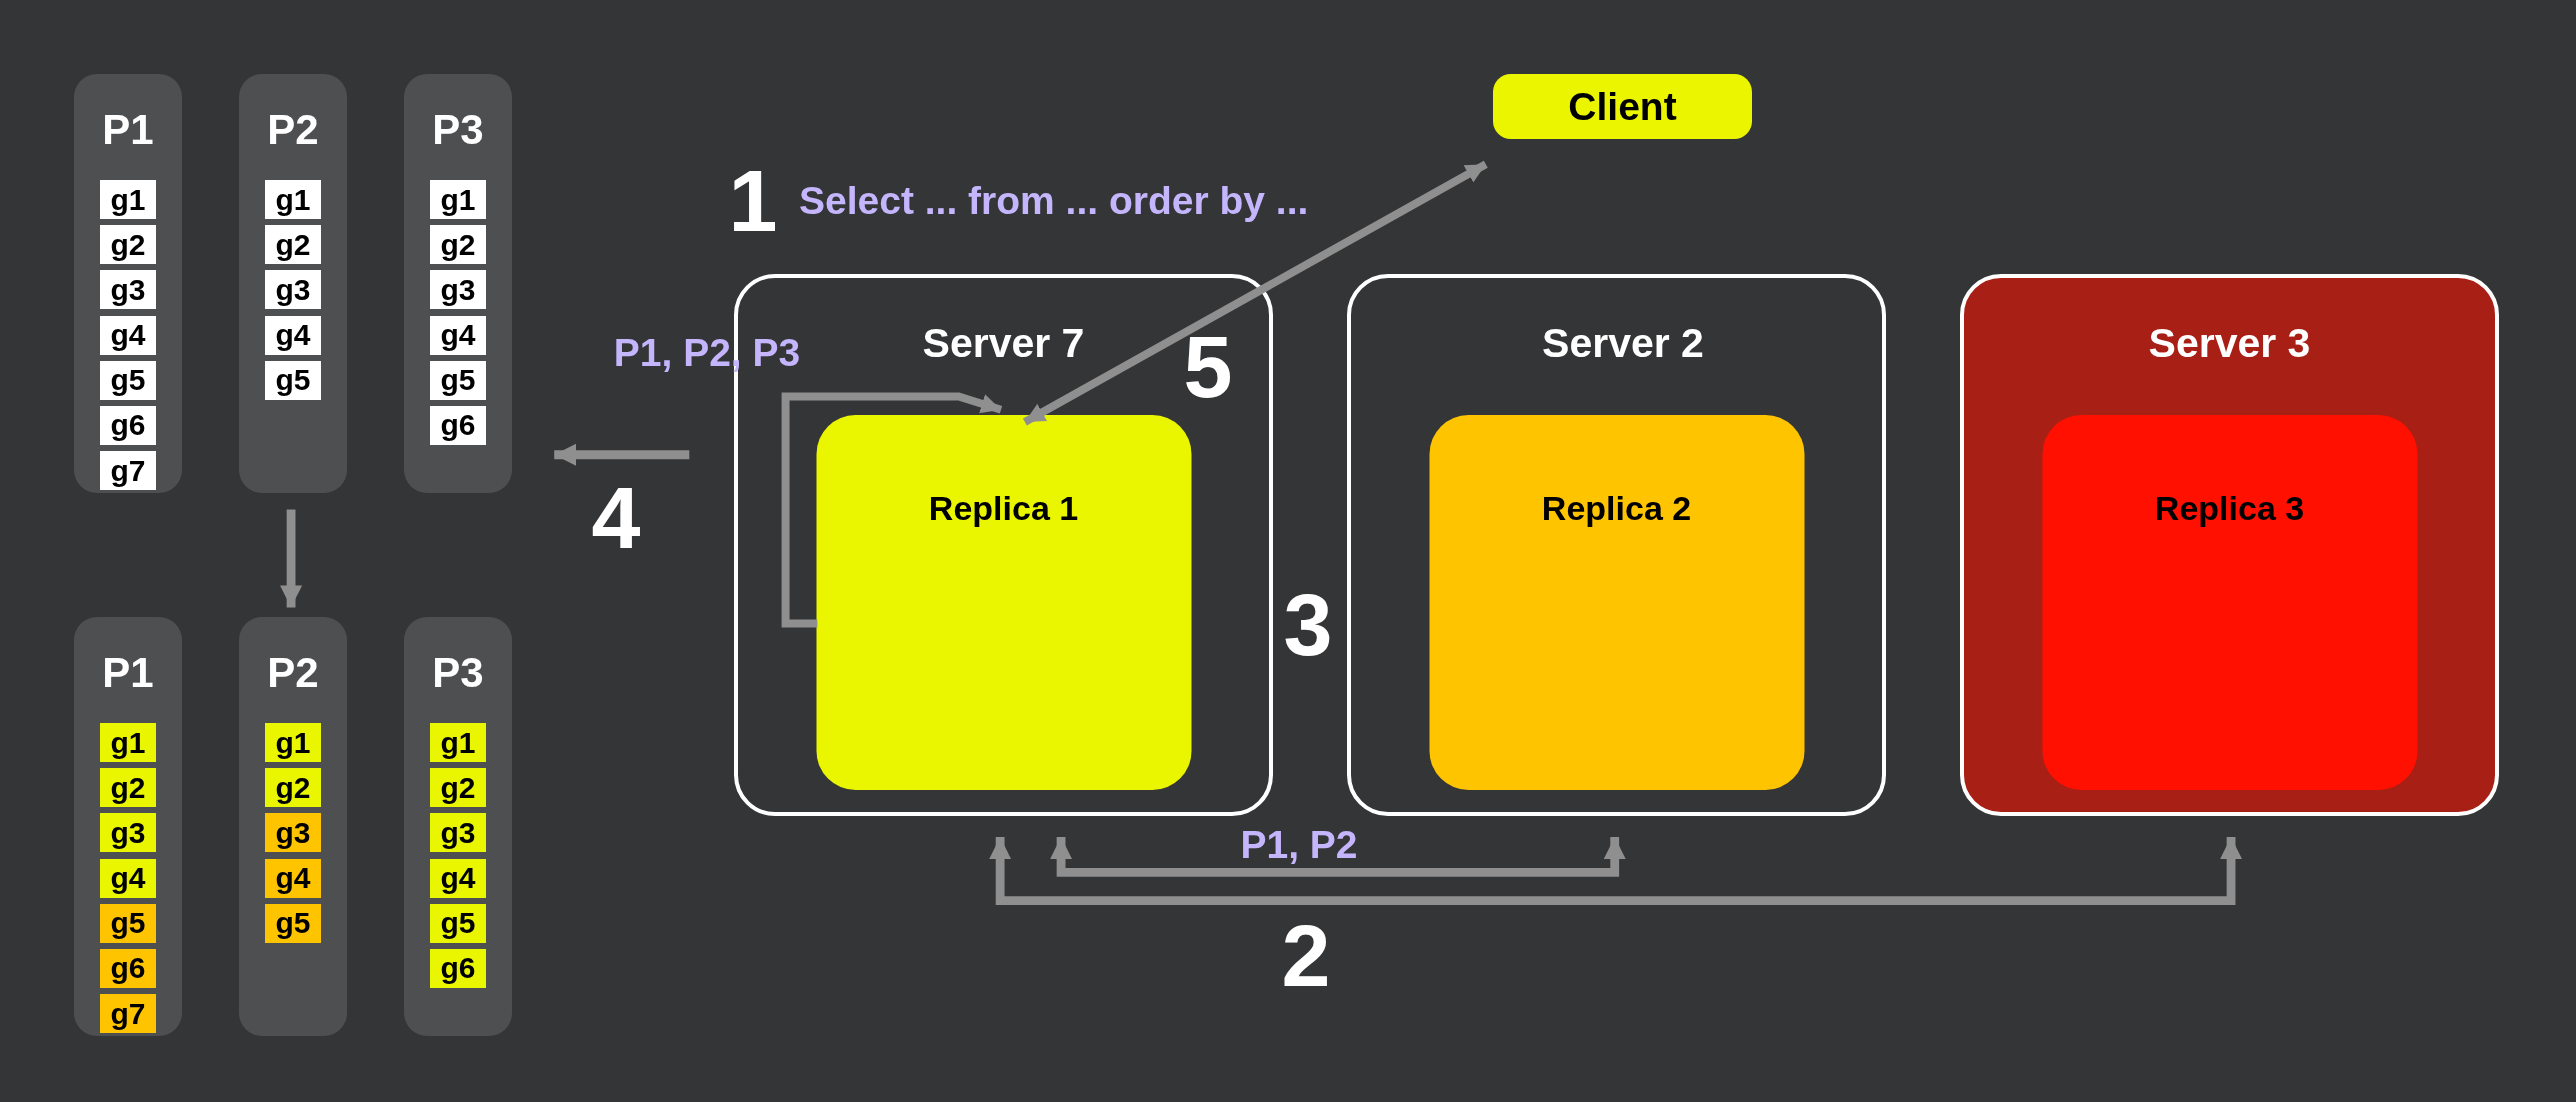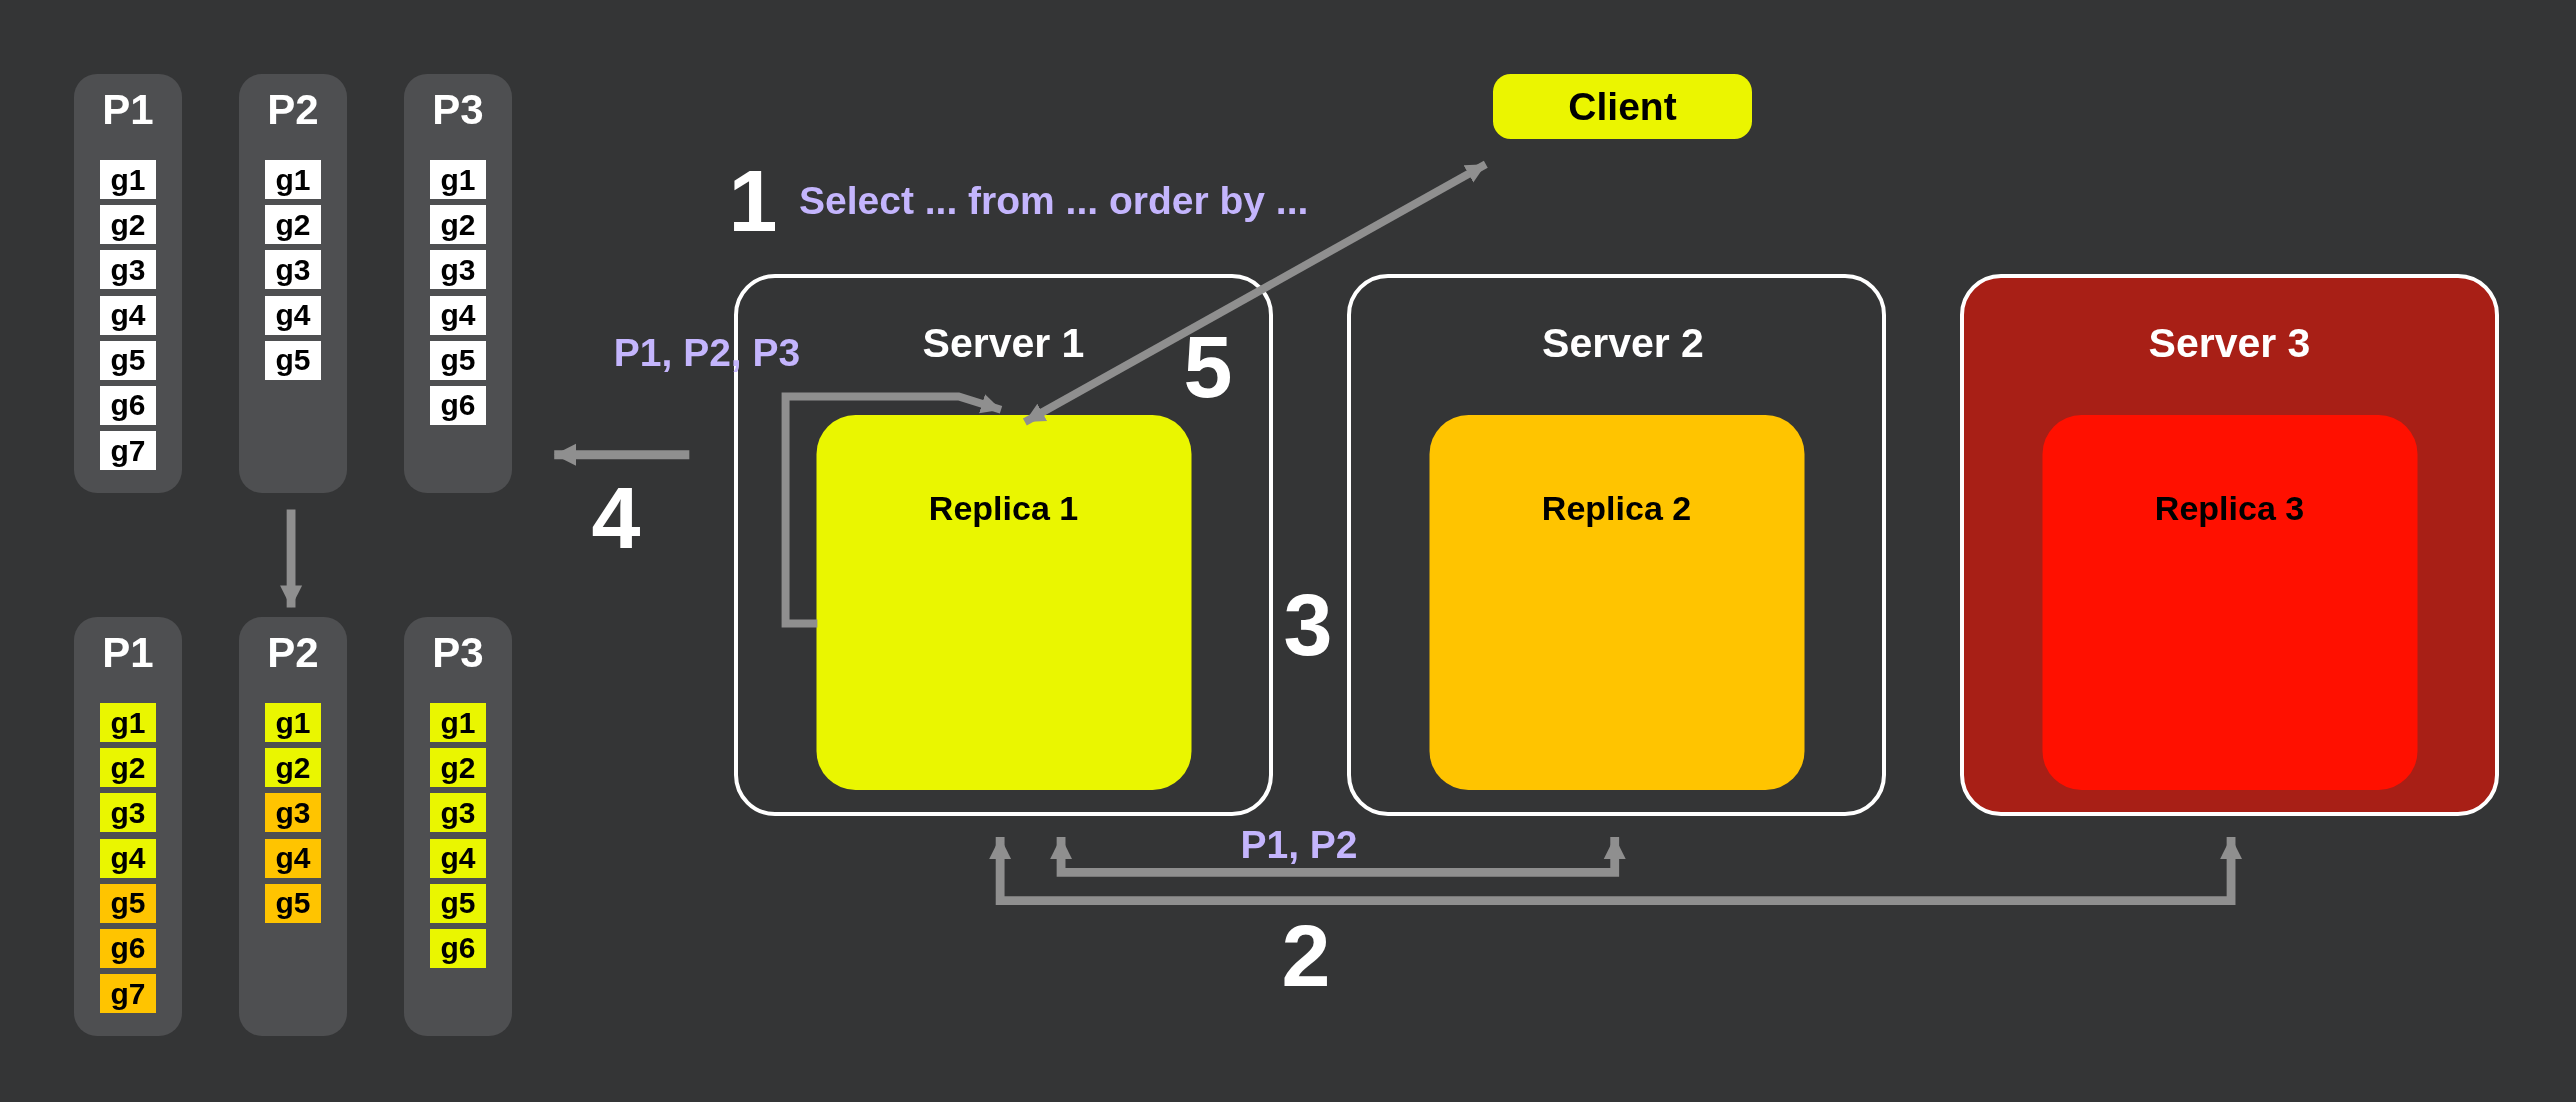--- a/index.html
+++ b/index.html
@@ -6,21 +6,21 @@
   .canvas{
     position:relative;width:2576px;height:1102px;background:#343536;
     font-family:"Liberation Sans",sans-serif;overflow:hidden;
   }
   
   .pgroup{position:absolute;display:flex;gap:57px;}
   #group-unsorted{left:74px;top:74px;}
   #group-sorted{left:74px;top:617px;}
   .pcol{
     width:108px;height:419px;background:#4E4F51;border-radius:23px;
-    box-sizing:border-box;padding-top:8px;display:flex;flex-direction:column;align-items:center;
+    box-sizing:border-box;padding-top:28px;display:flex;flex-direction:column;align-items:center;
   }
   .pcol-title{color:#fff;font-size:42px;font-weight:700;height:55px;line-height:55px;margin-bottom:23px;}
   .pcol-items{display:flex;flex-direction:column;gap:6.2px;align-items:center;}
   .pitem{
     width:56px;height:39px;font-size:30px;font-weight:700;color:#000;
     display:flex;align-items:center;justify-content:center;
   }
   
   .server{
     position:absolute;top:274px;width:539px;height:542px;
@@ -136,21 +136,21 @@
           <div class="pitem" style="background: rgb(234, 246, 0);">g2</div>
           <div class="pitem" style="background: rgb(234, 246, 0);">g3</div>
           <div class="pitem" style="background: rgb(234, 246, 0);">g4</div>
           <div class="pitem" style="background: rgb(234, 246, 0);">g5</div>
           <div class="pitem" style="background: rgb(234, 246, 0);">g6</div>
         </div>
       </div>
     </div>
 
   <div class="server" id="server1">
-    <div class="server-title">Server 1</div>
+    <div class="server-title">Server 7</div>
     <div class="replica" id="replica1">
       <span>Replica 1</span>
     </div>
   </div>
   <div class="server" id="server2">
     <div class="server-title">Server 2</div>
     <div class="replica" id="replica2">
       <span>Replica 2</span>
     </div>
   </div>

